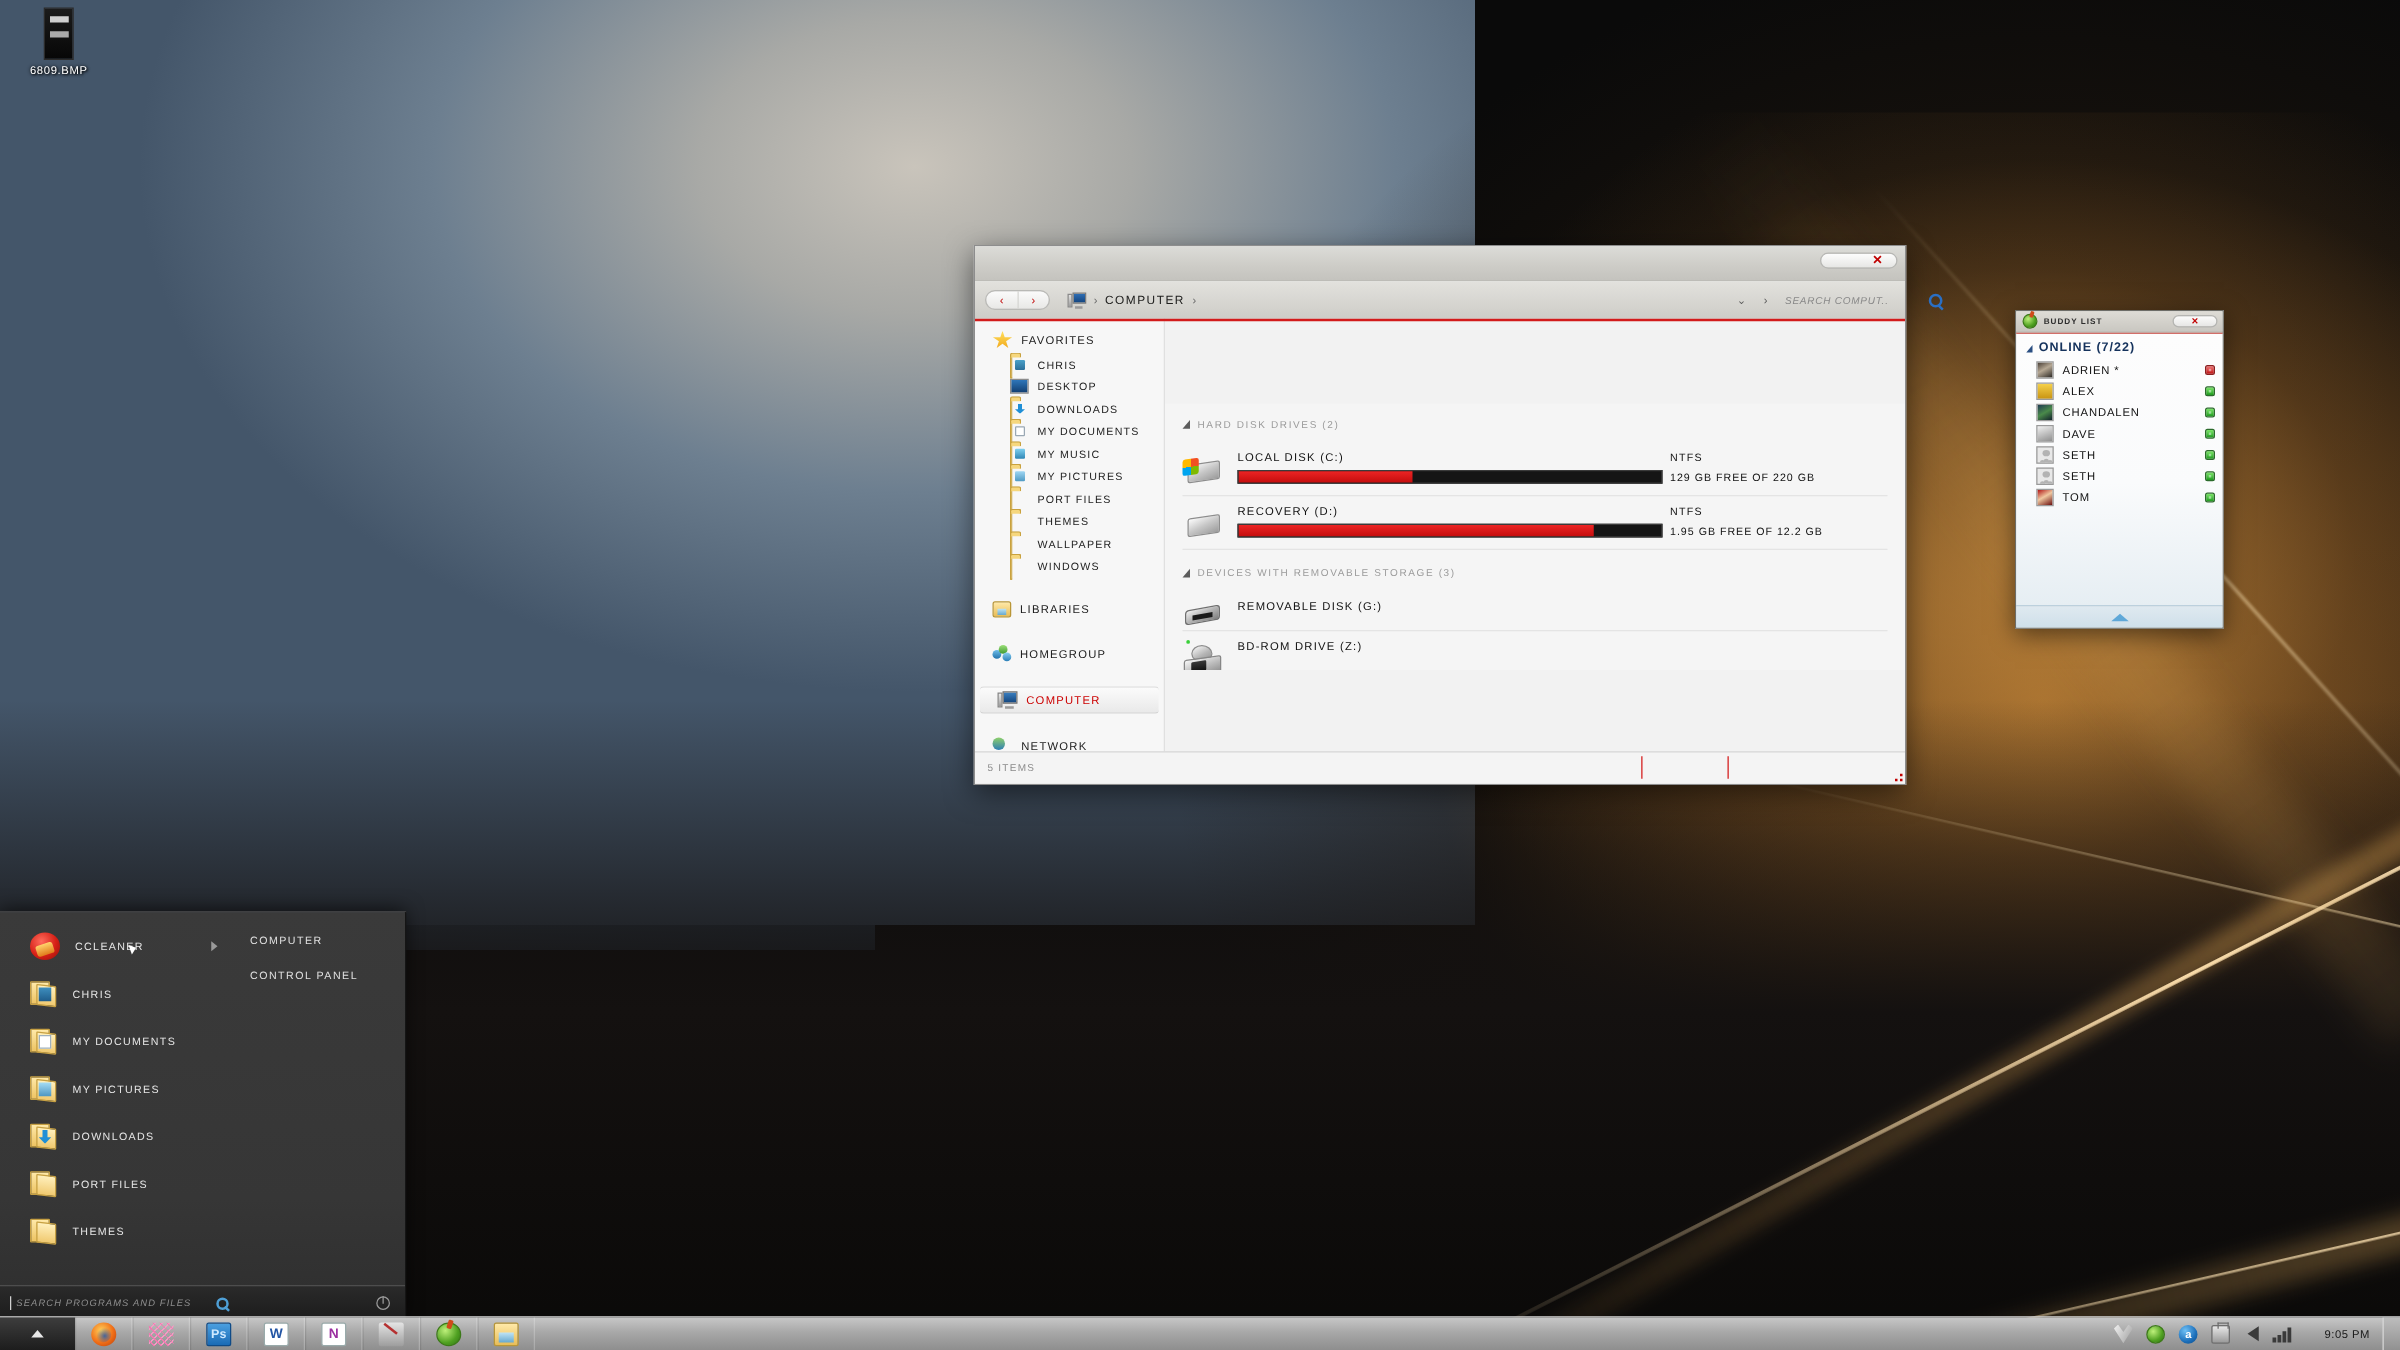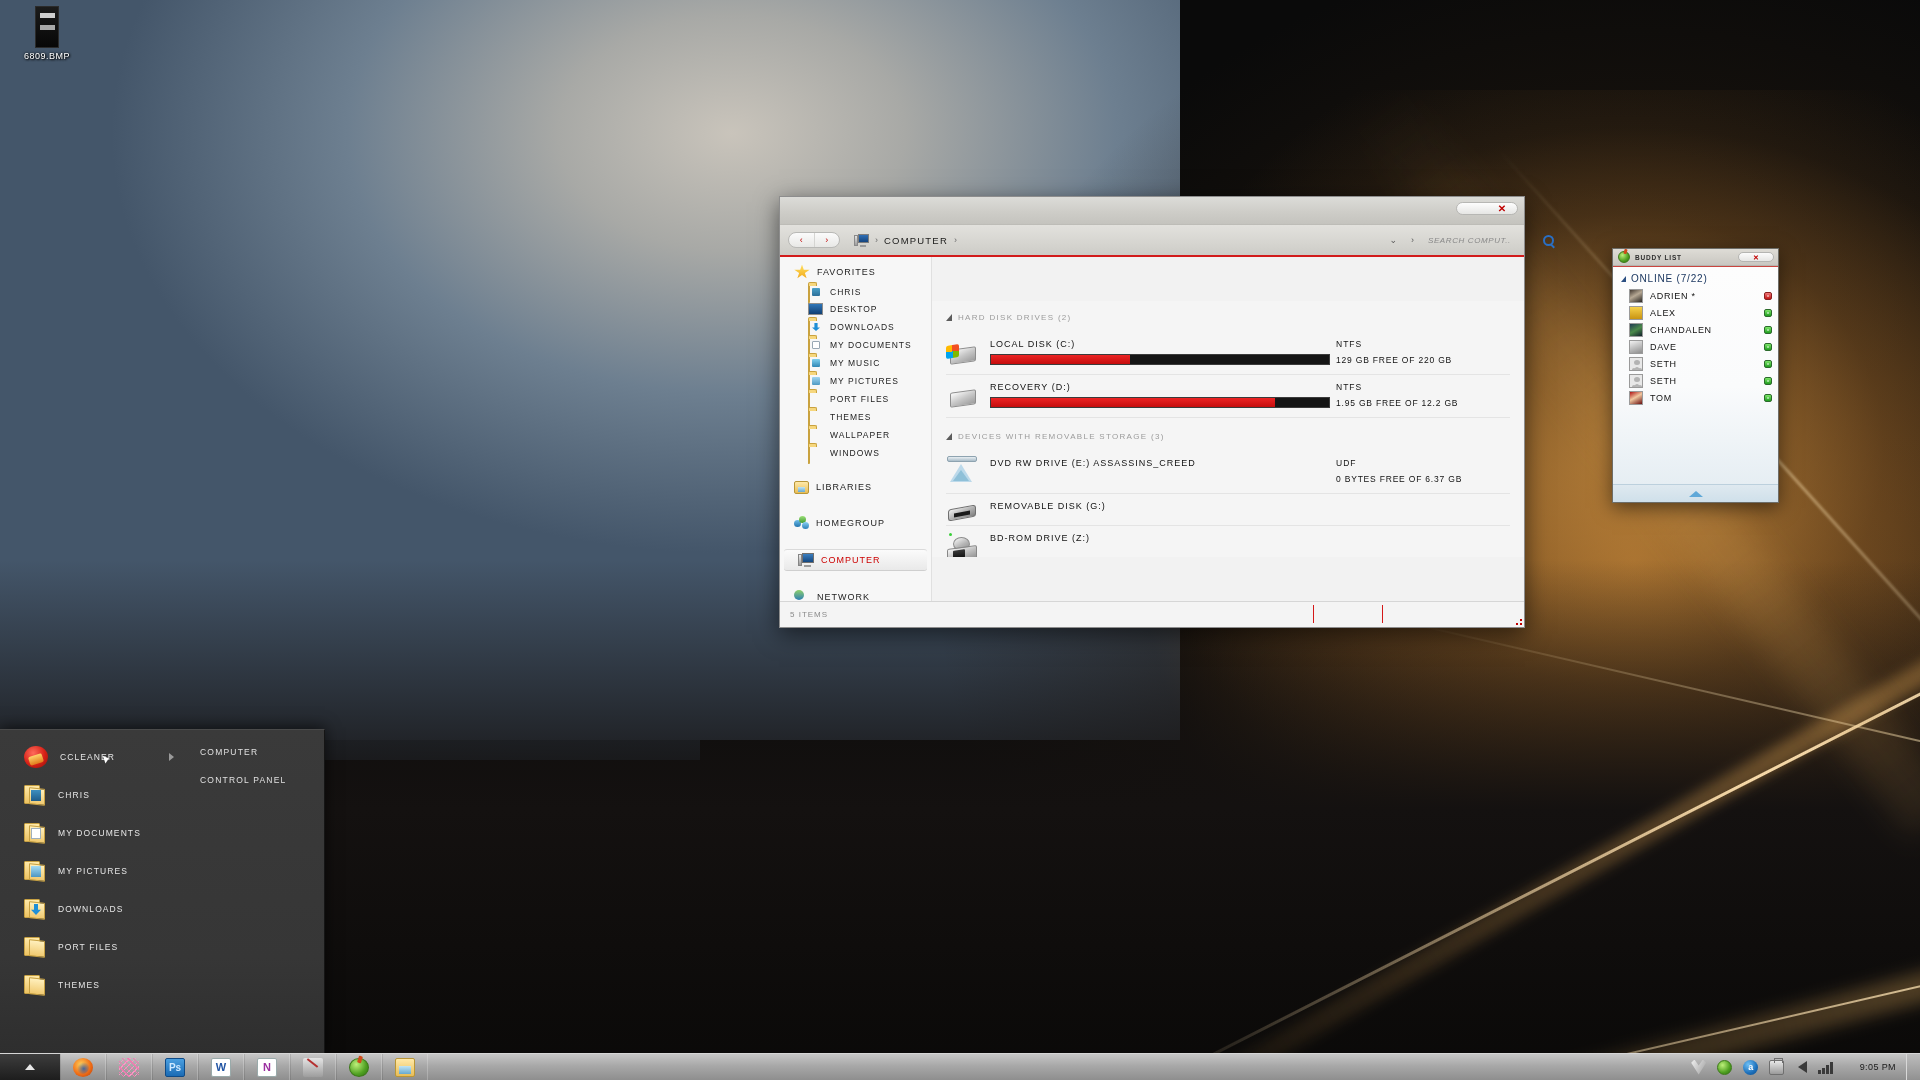--- a/index.html
+++ b/index.html
@@ -240,21 +240,21 @@
   .bl-ico::after { content:""; position:absolute; left:5px; top:-3px; width:3px; height:5px;
     background:#d04b1a; border-radius:1px; transform:rotate(18deg); }
   .bl-tt { font-size:6.5px; letter-spacing:.8px; color:#2e2e2e; font-weight:bold; }
   .bl-x { position:absolute; right:4px; top:3px; width:36px; height:10px; border-radius:5px;
     background:linear-gradient(180deg,#fcfcfc,#e6e6e4); border:1px solid #b5b5b2;
     color:#c00000; font-size:7px; font-weight:bold; text-align:center; line-height:9px; }
   .bl-body { flex:1; background:linear-gradient(180deg,#fdfdfd 0%,#fafbfc 55%,#e6eef3 100%);
     border-top:1px solid #c9453f; padding:5px 0 0 0; overflow:hidden; }
   .bl-grp { display:flex; align-items:center; gap:5px; padding:1px 0 3px 8px; }
   .bl-grp .tri { width:0;height:0; border-left:5px solid transparent; border-bottom:6px solid #2b4f82; }
-  .bl-grp .t { font-size:10px; font-weight:normal; letter-spacing:.8px; color:#15325c; }
+  .bl-grp .t { font-size:10px; font-weight:bold; letter-spacing:.8px; color:#15325c; }
   .bud { display:flex; align-items:center; padding:1.5px 6px 1.5px 16px; }
   .bud .av { width:14px; height:14px; border:1px solid #9a9a9a; flex:0 0 auto; margin-right:7px;
              background:#d8d8d8; position:relative; overflow:hidden; }
   .bud .nm { font-size:9px; letter-spacing:.7px; color:#111; flex:1; }
   .bud .dot { width:8px; height:8px; border-radius:2px; flex:0 0 auto;
               border:1px solid #2c6b2c; background:linear-gradient(180deg,#7ee86a,#1f9c1f); position:relative; }
   .bud .dot::after { content:""; position:absolute; inset:2px; background:rgba(255,255,255,.45); }
   .bud .dot.busy { border-color:#8a2020; background:linear-gradient(180deg,#f07878,#c11414); }
   .av.a1 { background:linear-gradient(150deg,#463c33,#b6a894 45%,#2a2622); }
   .av.a2 { background:linear-gradient(180deg,#f6d14a,#c99412); }
@@ -547,32 +547,20 @@
           <div class="drv-fs">NTFS</div>
           <div class="drv-free">1.95 GB FREE OF 12.2 GB</div>
         </span>
       </div>
 
       <div class="grp-hdr" style="margin-top:14px">
         <span class="grp-tri"></span>
         <span class="grp-lbl">DEVICES WITH REMOVABLE STORAGE (3)</span>
       </div>
 
-      <div class="drive-row">
-        <span class="drv-ico">
-          <span class="cdd"><i class="tri"></i><i class="tri2"></i><i class="base"></i></span>
-        </span>
-        <span class="drv-mid">
-          <div class="drv-name">DVD RW DRIVE (E:) ASSASSINS_CREED</div>
-        </span>
-        <span class="drv-right">
-          <div class="drv-fs">UDF</div>
-          <div class="drv-free">0 BYTES FREE OF 6.37 GB</div>
-        </span>
-      </div>
 
       <div class="drive-row">
         <span class="drv-ico">
           <span class="usbd"><i class="top"></i><i class="slot"></i></span>
         </span>
         <span class="drv-mid">
           <div class="drv-name">REMOVABLE DISK (G:)</div>
         </span>
         <span class="drv-right"></span>
       </div>
@@ -721,20 +709,28 @@
     <div class="sm-right">
       <div class="sm-ritem">
         <span class="lbl">COMPUTER</span>
       </div>
       <div class="sm-ritem">
         <span class="lbl">CONTROL PANEL</span>
       </div>
     </div>
   </div>
 
+  <div class="sm-search">
+    <span class="sm-sbox">
+      <span class="caret"></span>
+      <input placeholder="SEARCH PROGRAMS AND FILES" style="">
+      <span class="mag2"></span>
+    </span>
+    <span class="pwr"></span>
+  </div>
 </div>
 
 <div id="taskbar">
   <div class="start-btn">
     <span class="c"></span>
   </div>
   <div class="tb-item">
       <span class="tb-gl ff"></span>
     </div>
   <div class="tb-item">

